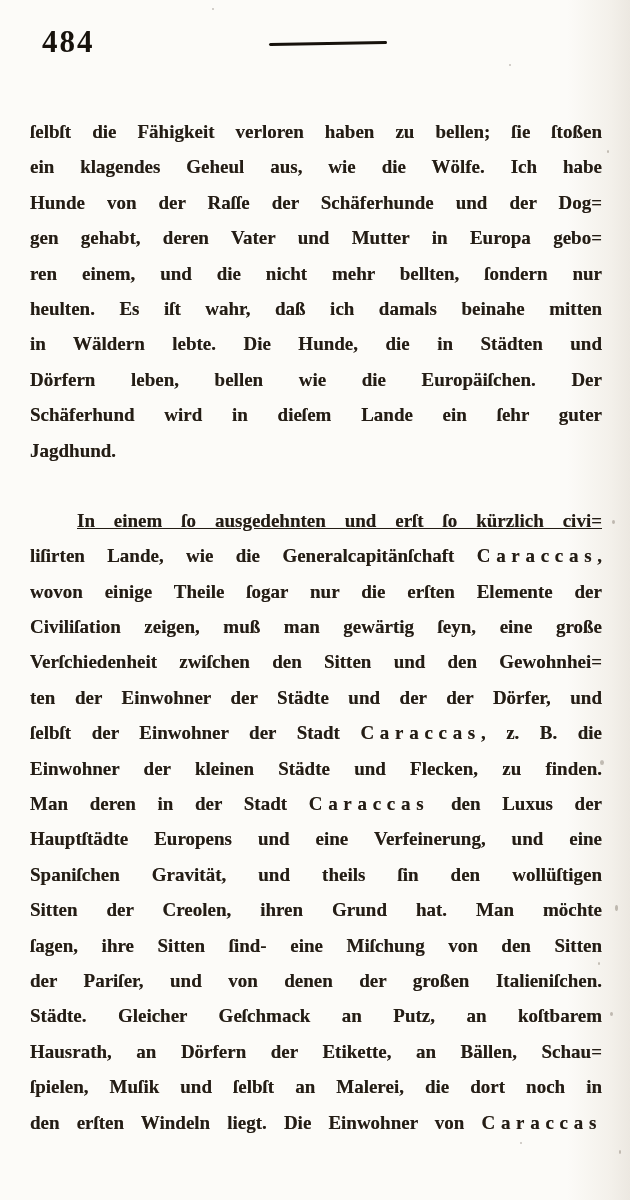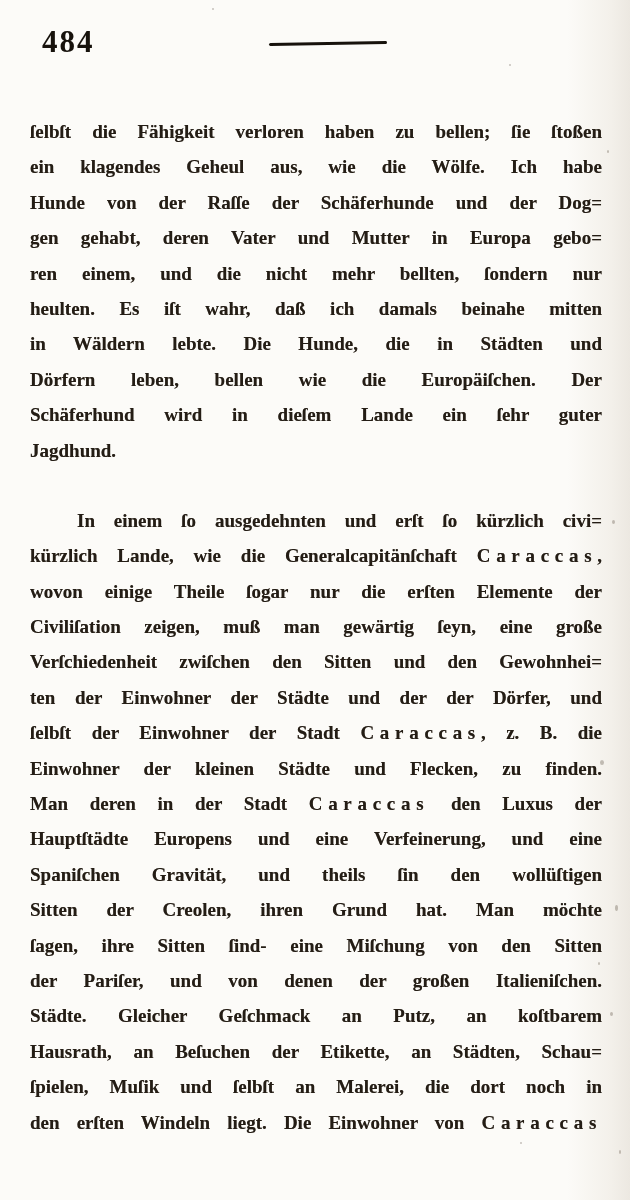--- a/index.html
+++ b/index.html
@@ -59,20 +59,21 @@
     text-align-last: justify;
     color: #241d15;
     text-shadow: 0 0 0.5px rgba(40,30,20,0.55);
   }
   .line.no-justify {
     text-align: left;
     text-align-last: left;
   }
   .line.indent {
     text-indent: 47px;
+    text-decoration: underline;
   }
   .spaced {
     letter-spacing: 0.30em;
   }
   .speck {
     position: absolute;
     border-radius: 50%;
     background: rgba(95, 84, 70, 0.35);
   }
 </style>
@@ -93,35 +94,35 @@
         <div class="line"><span>gen gehabt, deren Vater und Mutter in Europa gebo=</span></div>
         <div class="line"><span>ren einem, und die nicht mehr bellten, ſondern nur</span></div>
         <div class="line"><span>heulten.  Es iſt wahr, daß ich damals beinahe mitten</span></div>
         <div class="line"><span>in Wäldern lebte.  Die Hunde, die in Städten und</span></div>
         <div class="line"><span>Dörfern leben, bellen wie die Europäiſchen.  Der</span></div>
         <div class="line"><span>Schäferhund wird in dieſem Lande ein ſehr guter</span></div>
         <div class="line no-justify"><span>Jagdhund.</span></div>
       </div>
       <div class="paragraph">
         <div class="line indent"><span>In einem ſo ausgedehnten und erſt ſo kürzlich civi=</span></div>
-        <div class="line"><span>kürzlich Lande, wie die Generalcapitänſchaft </span><span class="spaced">Caraccas</span><span>,</span></div>
+        <div class="line"><span>liſirten Lande, wie die Generalcapitänſchaft </span><span class="spaced">Caraccas</span><span>,</span></div>
         <div class="line"><span>wovon einige Theile ſogar nur die erſten Elemente der</span></div>
         <div class="line"><span>Civiliſation zeigen, muß man gewärtig ſeyn, eine große</span></div>
         <div class="line"><span>Verſchiedenheit zwiſchen den Sitten und den Gewohnhei=</span></div>
         <div class="line"><span>ten der Einwohner der Städte und der der Dörfer, und</span></div>
         <div class="line"><span>ſelbſt der Einwohner der Stadt </span><span class="spaced">Caraccas</span><span>, z. B. die</span></div>
         <div class="line"><span>Einwohner der kleinen Städte und Flecken, zu finden.</span></div>
         <div class="line"><span>Man deren in der Stadt </span><span class="spaced">Caraccas</span><span> den Luxus der</span></div>
         <div class="line"><span>Hauptſtädte Europens und eine Verfeinerung, und eine</span></div>
         <div class="line"><span>Spaniſchen Gravität, und theils ſin den wollüſtigen</span></div>
         <div class="line"><span>Sitten der Creolen, ihren Grund hat.  Man möchte</span></div>
         <div class="line"><span>ſagen, ihre Sitten ſind- eine Miſchung von den Sitten</span></div>
         <div class="line"><span>der Pariſer, und von denen der großen Italieniſchen.</span></div>
         <div class="line"><span>Städte.  Gleicher Geſchmack an Putz, an koſtbarem</span></div>
-        <div class="line"><span>Hausrath, an Beſuchen der Etikette, an Städten, Schau=</span></div>
+        <div class="line"><span>Hausrath, an Dörfern der Etikette, an Bällen, Schau=</span></div>
         <div class="line"><span>ſpielen, Muſik und ſelbſt an Malerei, die dort noch in</span></div>
         <div class="line"><span>den erſten Windeln liegt. Die Einwohner von </span><span class="spaced">Caraccas</span></div>
       </div>
     </div>
 
   <div class="speck" style="left:607px; top:150px; width:2px; height:3px;"></div>
   <div class="speck" style="left:509px; top:64px;  width:2px; height:2px;"></div>
   <div class="speck" style="left:612px; top:520px; width:3px; height:4px;"></div>
   <div class="speck" style="left:600px; top:760px; width:4px; height:5px;"></div>
   <div class="speck" style="left:615px; top:905px; width:3px; height:6px;"></div>

